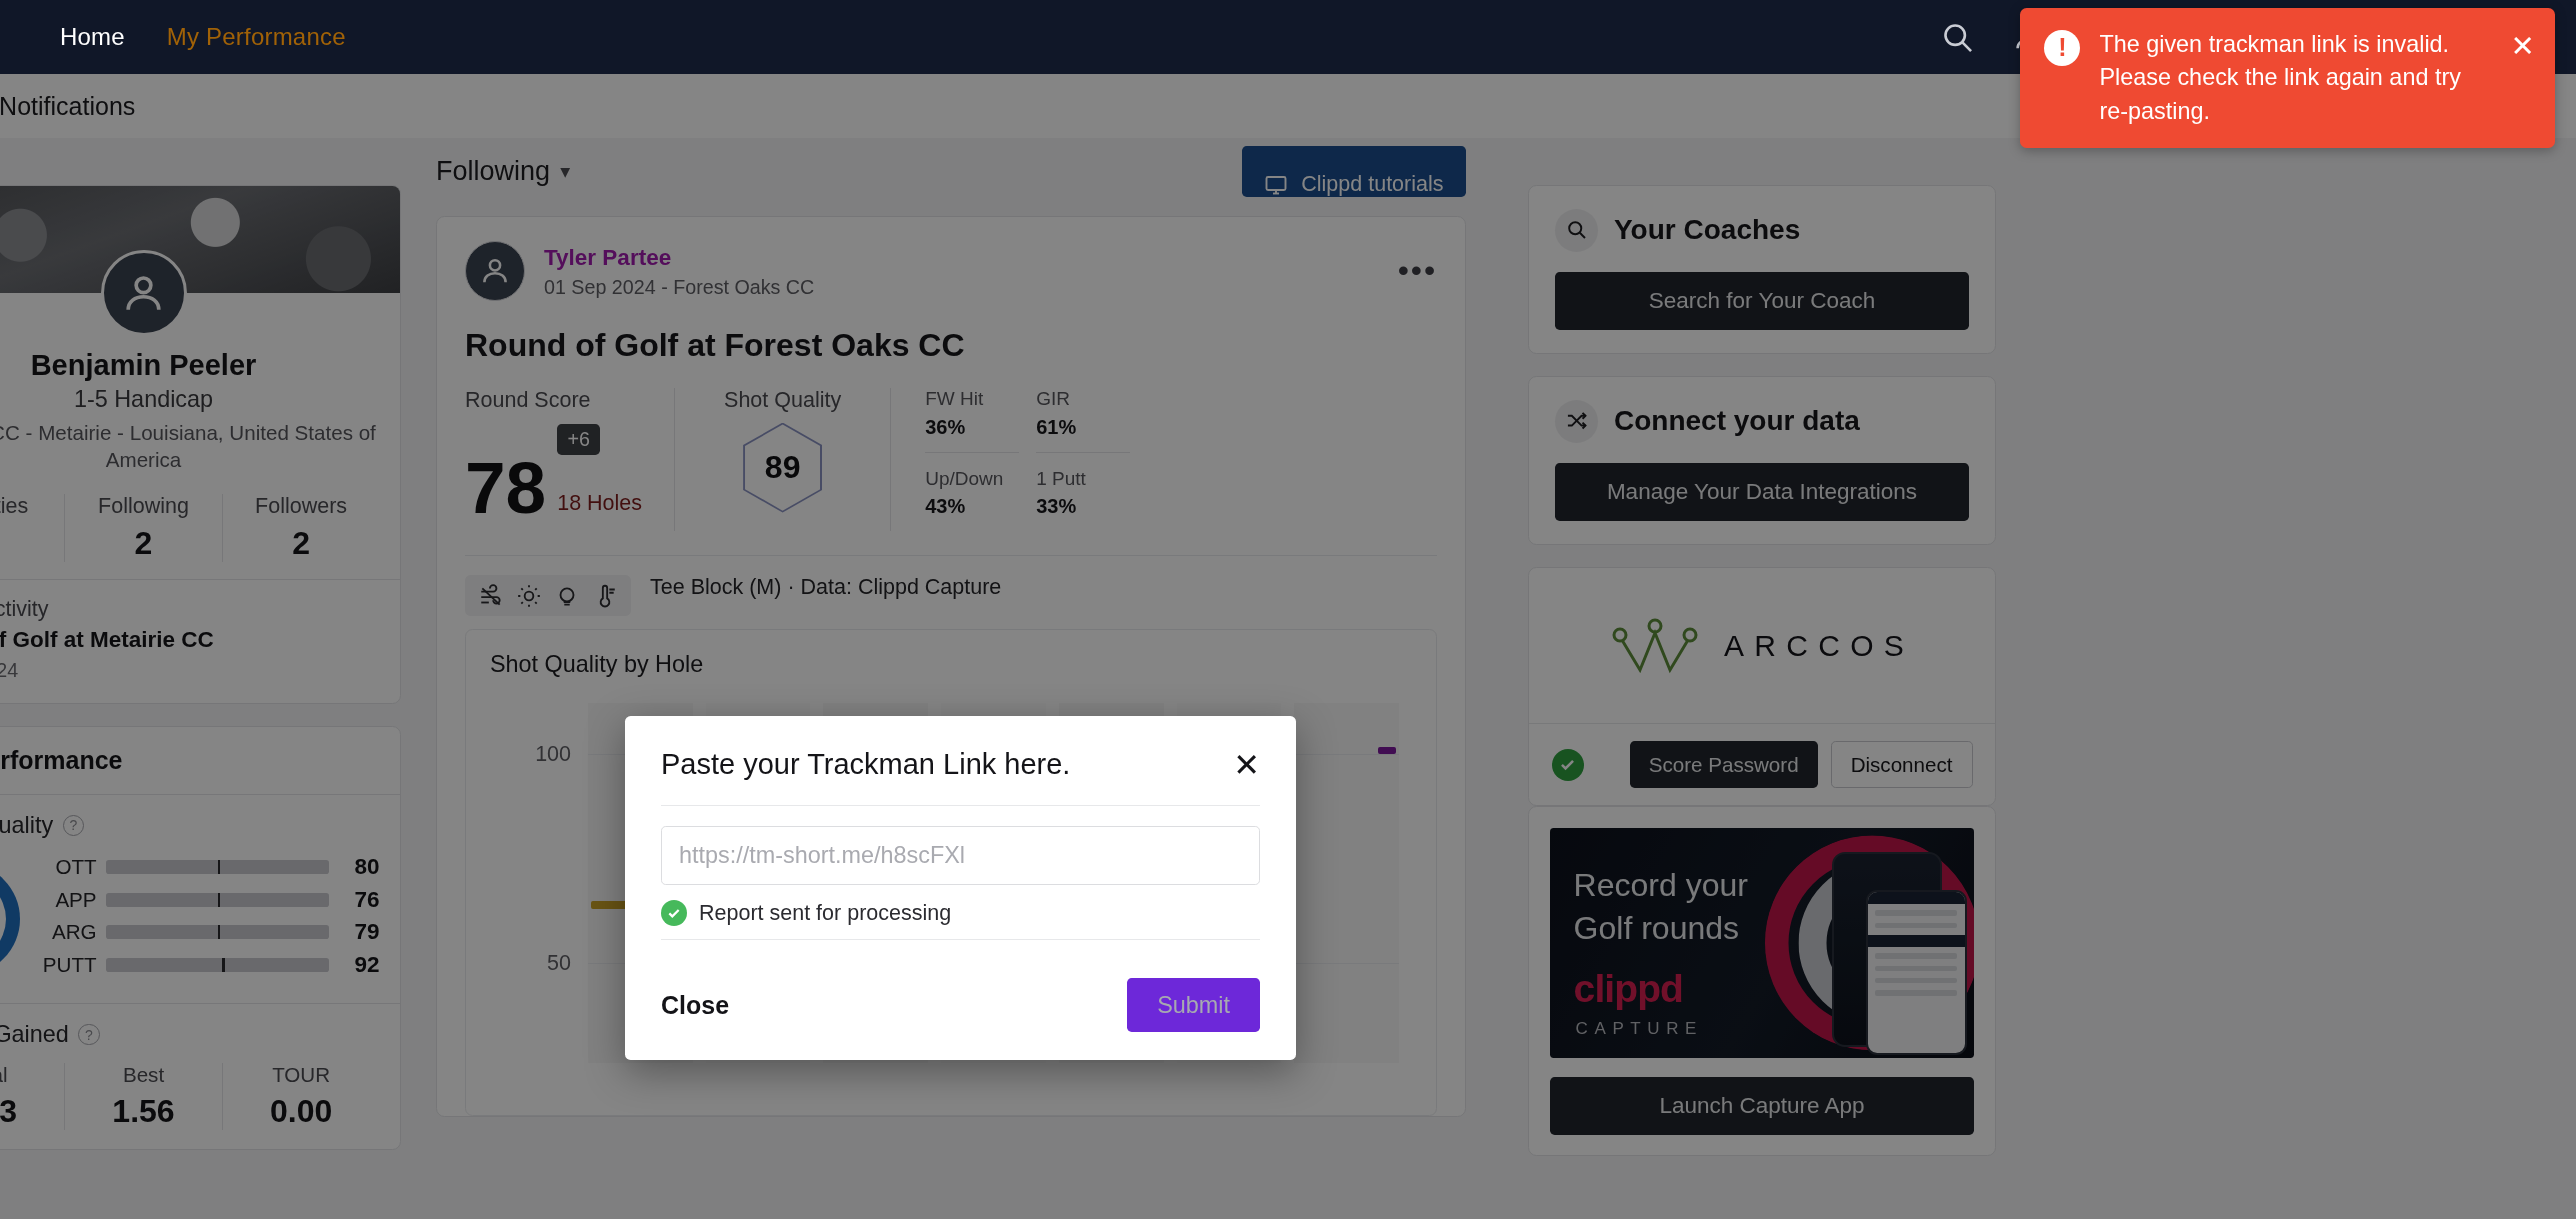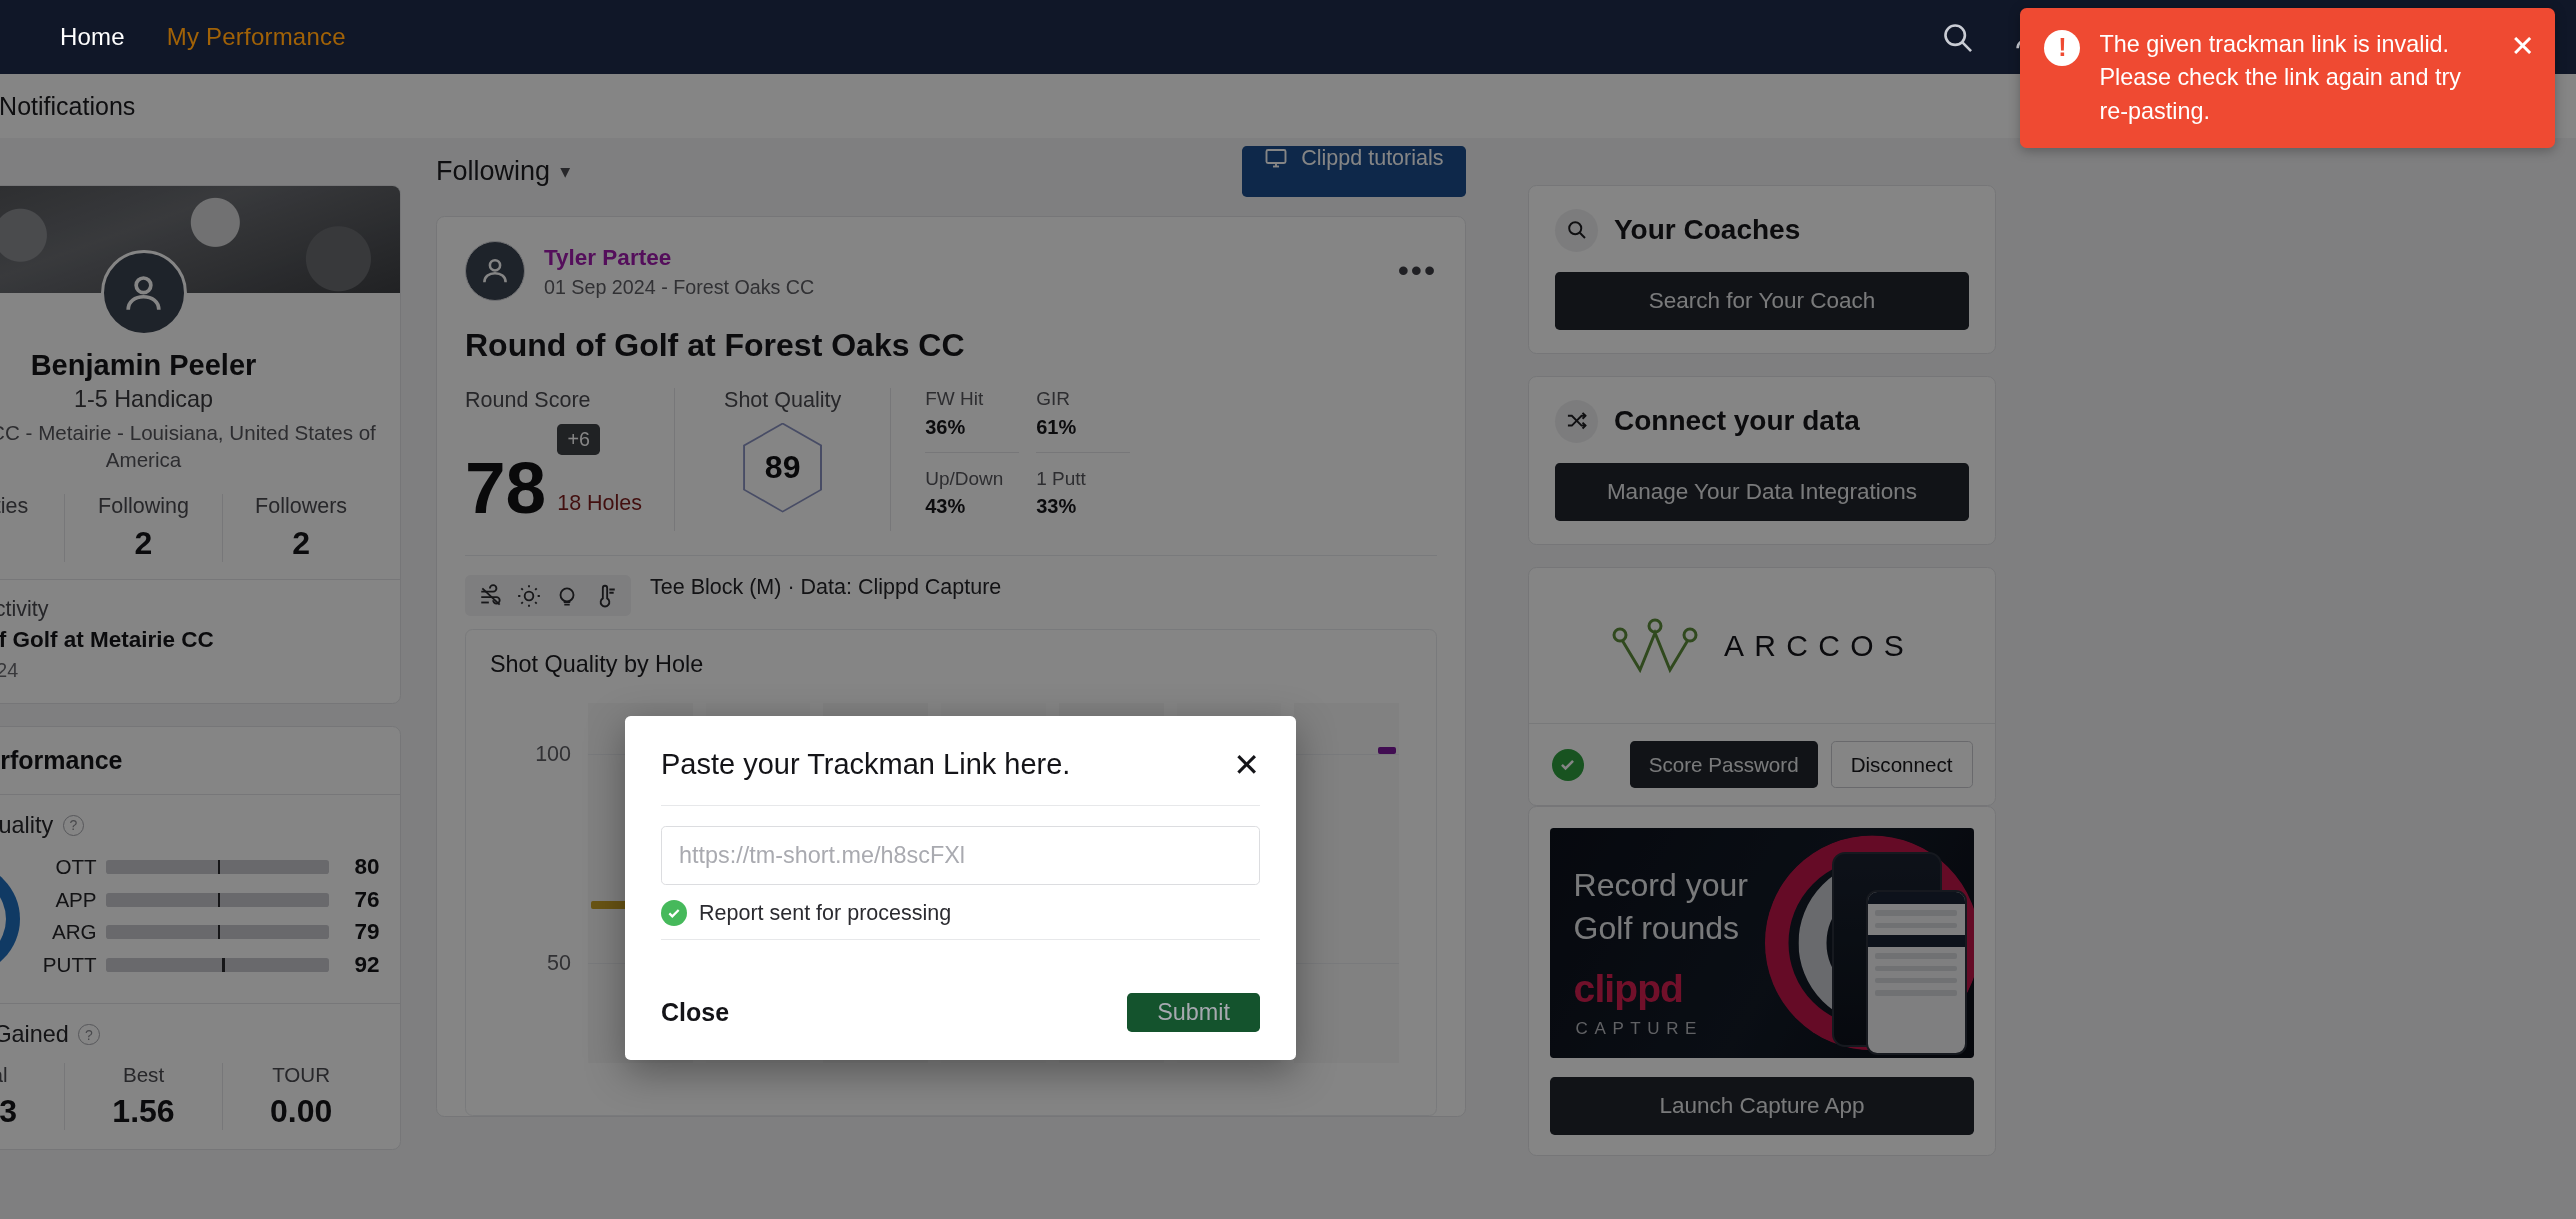--- a/index.html
+++ b/index.html
@@ -144,21 +144,21 @@
   .feed-toolbar {
     display: flex; align-items: center; justify-content: space-between;
     height: 67px; padding: 0 0 0 0;
   }
   .following-sel {
     display: flex; align-items: center; gap: 10.3px;
     font-size: 27px; color: #1d1d21; cursor: pointer;
   }
   .following-sel .caret2 { font-size: 19.7px; color: #4b4b51; }
   .tutorials-btn {
-    display: flex; align-items: flex-start; gap: 13px;
+    display: flex; align-items: flex-end; gap: 13px;
     background: #1b4e8f; color: #fff; border: none; border-radius: 4.7px;
     height: 51px; padding: 0 22.5px; font-size: 21.5px; cursor: pointer;
     font-family: "Liberation Sans", sans-serif;
   }
   .tutorials-btn svg { width: 24px; height: 24px; }
 
   #feed-card { margin-top: 11.2px; padding: 24px 28px 0; }
   .post-head { display: flex; align-items: flex-start; gap: 19px; position: relative; }
   .post-avatar {
     width: 60px; height: 60px; border-radius: 50%; background: #3b4351;
@@ -373,22 +373,22 @@
   .modal-rule2 { height: 0.9px; background: #e7e8ea; margin: 13px 36px 0; }
   .modal-foot {
     display: flex; align-items: center; justify-content: space-between;
     padding: 20.6px 36px 28px; margin-top: auto;
   }
   .btn-close-text {
     background: none; border: none; font-size: 25px; font-weight: 700; color: #141418;
     cursor: pointer; font-family: "Liberation Sans", sans-serif; padding: 0;
   }
   .btn-submit {
-    background: #14532d; border: none; border-radius: 4.7px; color: #a7a9b0;
-    font-size: 23.4px; height: 39px; padding: 0 30px; cursor: not-allowed;
+    background: #6d28d9; border: none; border-radius: 4.7px; color: #a7a9b0;
+    font-size: 23.4px; height: 54px; padding: 0 30px; cursor: not-allowed;
     font-family: "Liberation Sans", sans-serif;
   }
 </style>
 </head>
 <body>
 
 <div id="app">
 
   <div id="page-body">
 

